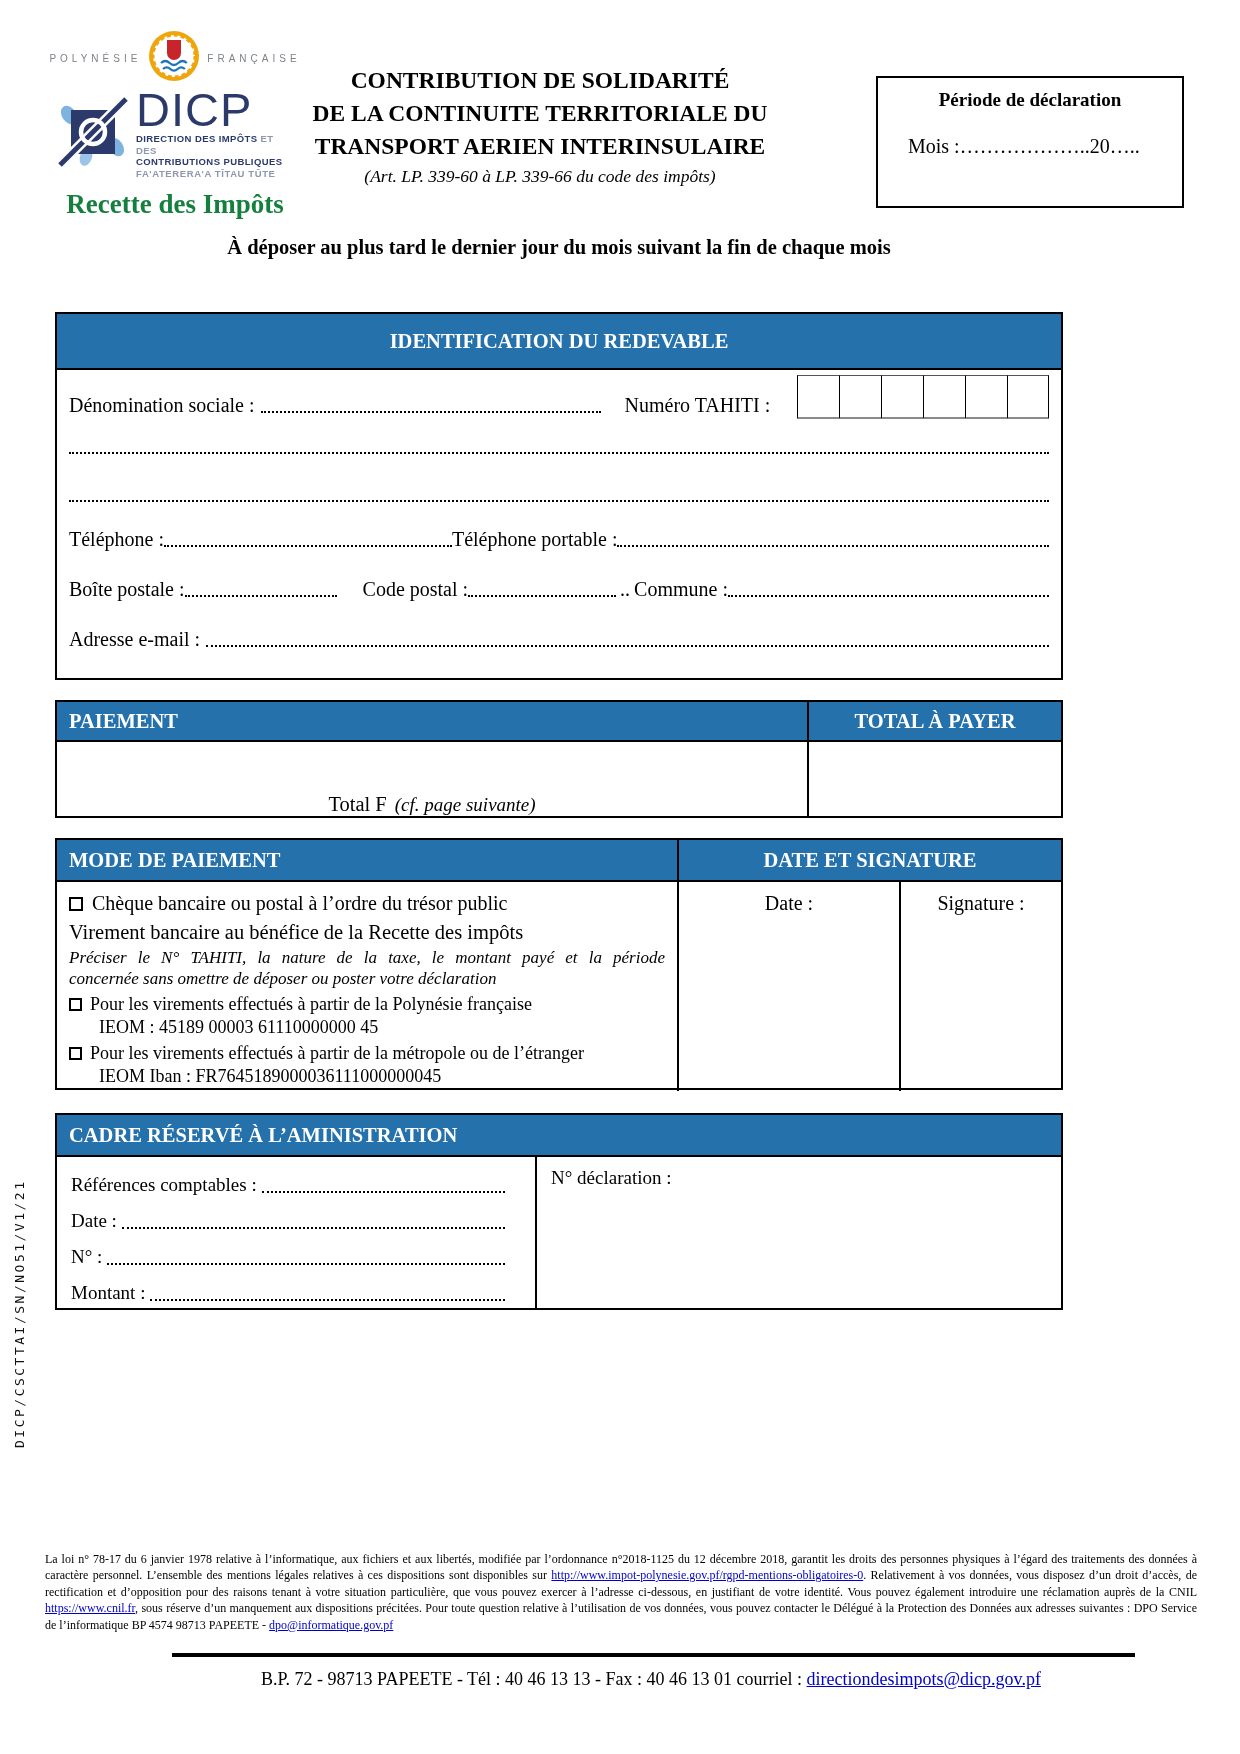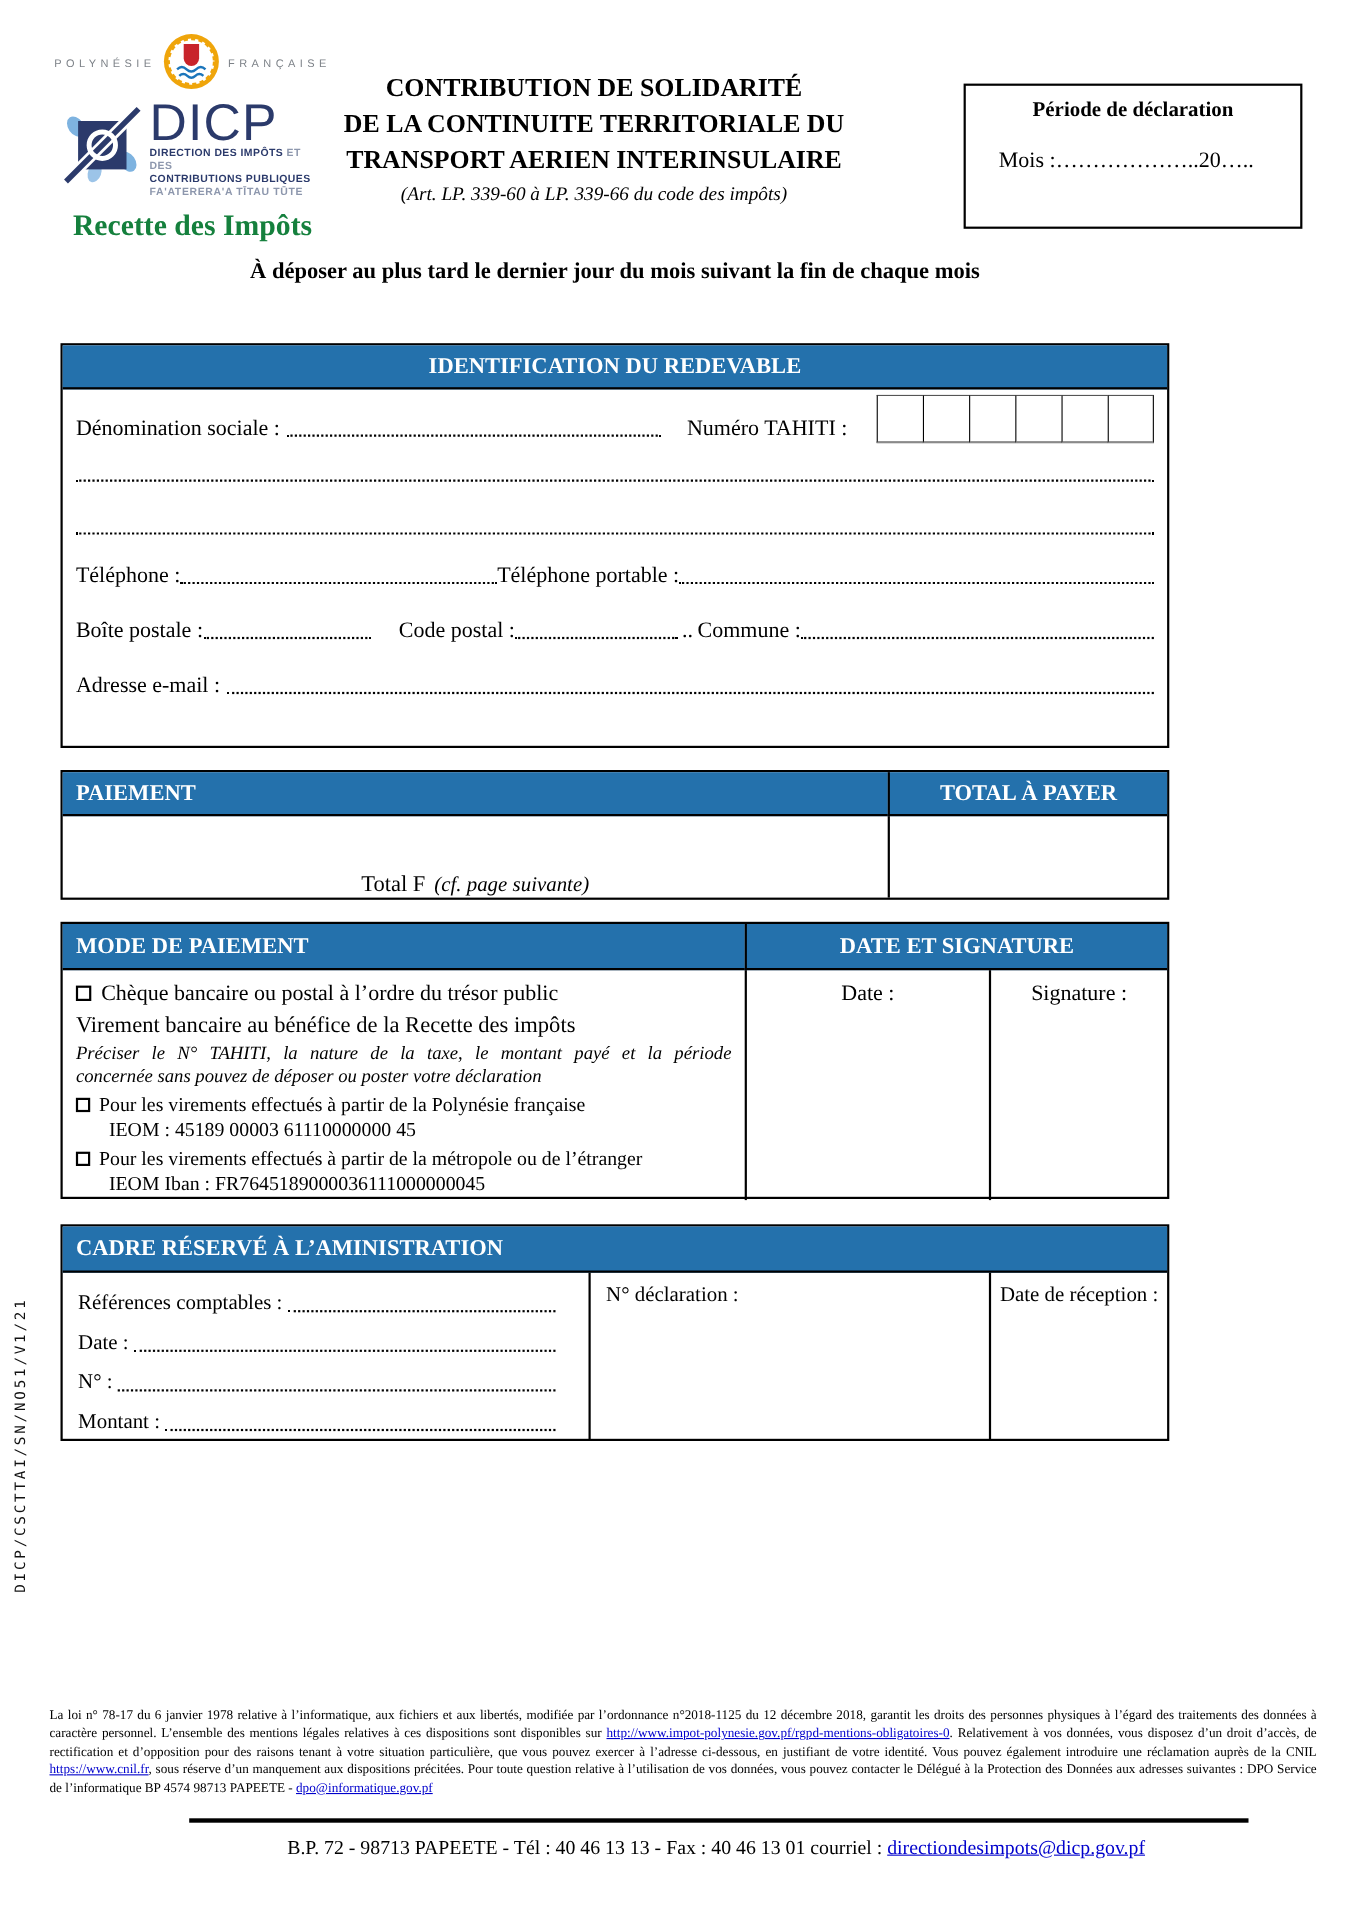--- a/index.html
+++ b/index.html
@@ -35,21 +35,21 @@
   
   .band { background:#2471ac; color:#fff; font-weight:bold; font-size:20.5px; display:flex; align-items:center; border-bottom:2px solid #000; }
   .band.center { justify-content:center; }
   .band.left { padding-left:12px; }
   .sec { position:absolute; left:55px; width:1008px; border:2px solid #000; background:#fff; }
 
   .dots { border-bottom:2px dotted #000; }
 
   
   #sec-id { top:312px; height:368px; }
-  #sec-id .band { height:40px; }
+  #sec-id .band { height:56px; }
   .id-body { padding:0 12px; }
   .id-row { display:flex; align-items:flex-end; font-size:20px; position:relative; }
   .id-row .dots { margin-bottom:4px; }
   .r1 { height:52px; padding-bottom:5px; }
   .r1 .dots { width:340px; margin-left:6px; }
   .lbl-tahiti { margin-left:24px; white-space:nowrap; }
   .comb { position:absolute; right:0; top:5px; display:flex; }
   .comb-cell { width:42px; height:44px; border-left:1.5px solid #000; border-top:1px solid #555; border-bottom:2px solid #8a8a8a; }
   .comb-cell:last-child { border-right:1.5px solid #000; }
   .r2 { height:42px; padding-bottom:4px; }
@@ -216,21 +216,21 @@
 
   <div class="sec" id="sec-mode">
     <div class="band left">MODE DE PAIEMENT</div>
     <div class="band hdr-right pay-divider">DATE ET SIGNATURE</div>
     <div class="mode-left">
       <div class="mode-line1">
         <span class="chk"></span><span>Chèque bancaire ou postal à l’ordre du trésor public</span>
       </div>
       <div class="mode-virement">Virement bancaire au bénéfice de la Recette des impôts</div>
       <div class="mode-note1">Préciser le N° TAHITI, la nature de la taxe, le montant payé et la période</div>
-      <div class="mode-note2">concernée sans pouvez de déposer ou poster votre déclaration</div>
+      <div class="mode-note2">concernée sans omettre de déposer ou poster votre déclaration</div>
       <div class="mode-chk-item">
         <span class="chk chk-sm"></span><span>Pour les virements effectués à partir de la Polynésie française</span>
       </div>
       <div class="mode-iban">IEOM : 45189 00003 61110000000 45</div>
       <div class="mode-chk-item">
         <span class="chk chk-sm"></span><span>Pour les virements effectués à partir de la métropole ou de l’étranger</span>
       </div>
       <div class="mode-iban">IEOM Iban : FR7645189000036111000000045</div>
     </div>
     <div class="cell-date"><span>Date :</span></div>
@@ -251,21 +251,20 @@
       <div class="cadre-row">
         <span class="lbl">N° :</span>
         <span class="dots"></span>
       </div>
       <div class="cadre-row">
         <span class="lbl">Montant :</span>
         <span class="dots"></span>
       </div>
     </div>
     <div class="cadre-c2"><span>N° déclaration :</span></div>
-    <div class="cadre-c3"><span>Date de réception :</span></div>
   </div>
 
   <div class="vref">DICP/CSCTTAI/SN/NO51/V1/21</div>
 
   <div class="legal">
     <span> La loi n° 78-17 du 6 janvier 1978 relative à l’informatique, aux fichiers et aux libertés, modifiée par l’ordonnance n°2018-1125 du 12 décembre 2018, garantit les droits des personnes physiques à l’égard des traitements des données à caractère personnel. L’ensemble des mentions légales relatives à ces dispositions sont disponibles sur </span><span class="link">http://www.impot-polynesie.gov.pf/rgpd-mentions-obligatoires-0</span><span>. Relativement à vos données, vous disposez d’un droit d’accès, de rectification et d’opposition pour des raisons tenant à votre situation particulière, que vous pouvez exercer à l’adresse ci-dessous, en justifiant de votre identité. Vous pouvez également introduire une réclamation auprès de la CNIL </span><span class="link">https://www.cnil.fr</span><span>,  sous réserve d’un manquement aux dispositions précitées.  Pour toute question relative à l’utilisation de vos données, vous pouvez contacter le Délégué à la Protection des Données aux adresses suivantes : DPO Service de l’informatique BP 4574 98713 PAPEETE - </span><span class="link">dpo@informatique.gov.pf</span>
   </div>
 
   <div class="footer-line"></div>
   <div class="footer-contact">

